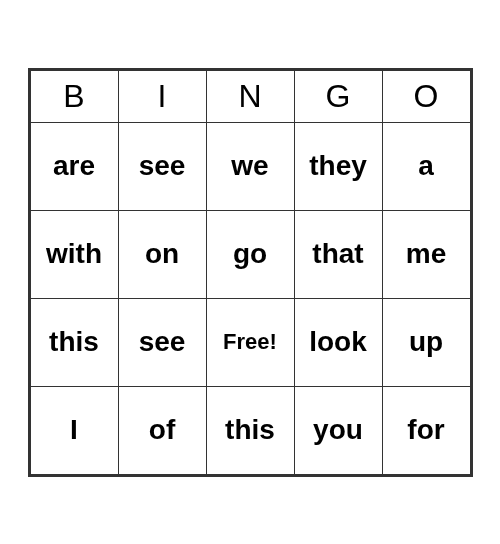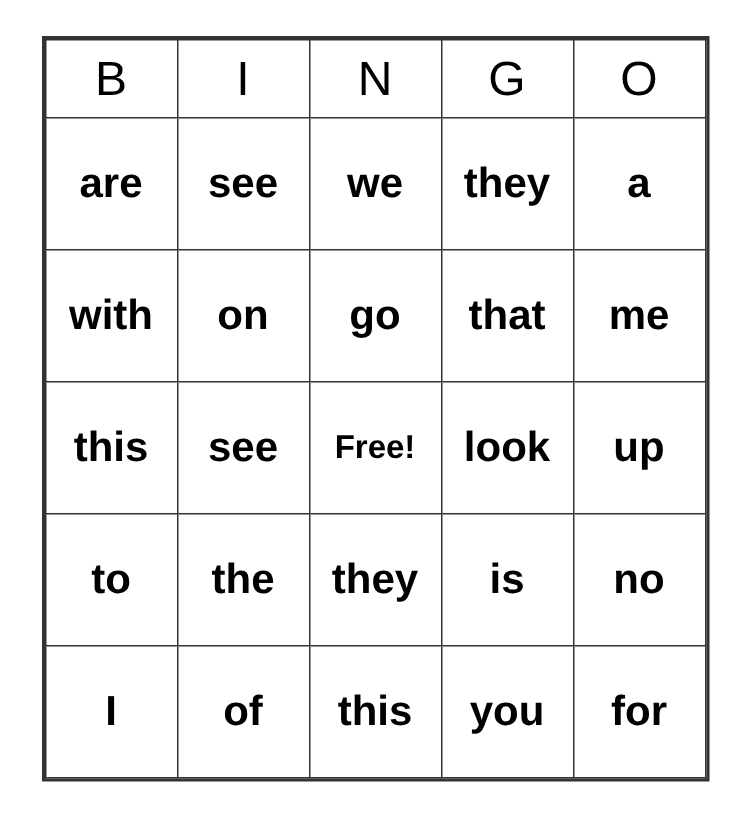--- a/index.html
+++ b/index.html
@@ -78,27 +78,20 @@
           <td>me</td>
         </tr>
         <tr>
           <td>this</td>
           <td>see</td>
           <td class="free-space">Free!</td>
           <td>look</td>
           <td>up</td>
         </tr>
         <tr>
-          <td>to</td>
-          <td>the</td>
-          <td>they</td>
-          <td>is</td>
-          <td>no</td>
-        </tr>
-        <tr>
           <td>I</td>
           <td>of</td>
           <td>this</td>
           <td>you</td>
           <td>for</td>
         </tr>
       </tbody>
   </table>
 </div>
 

